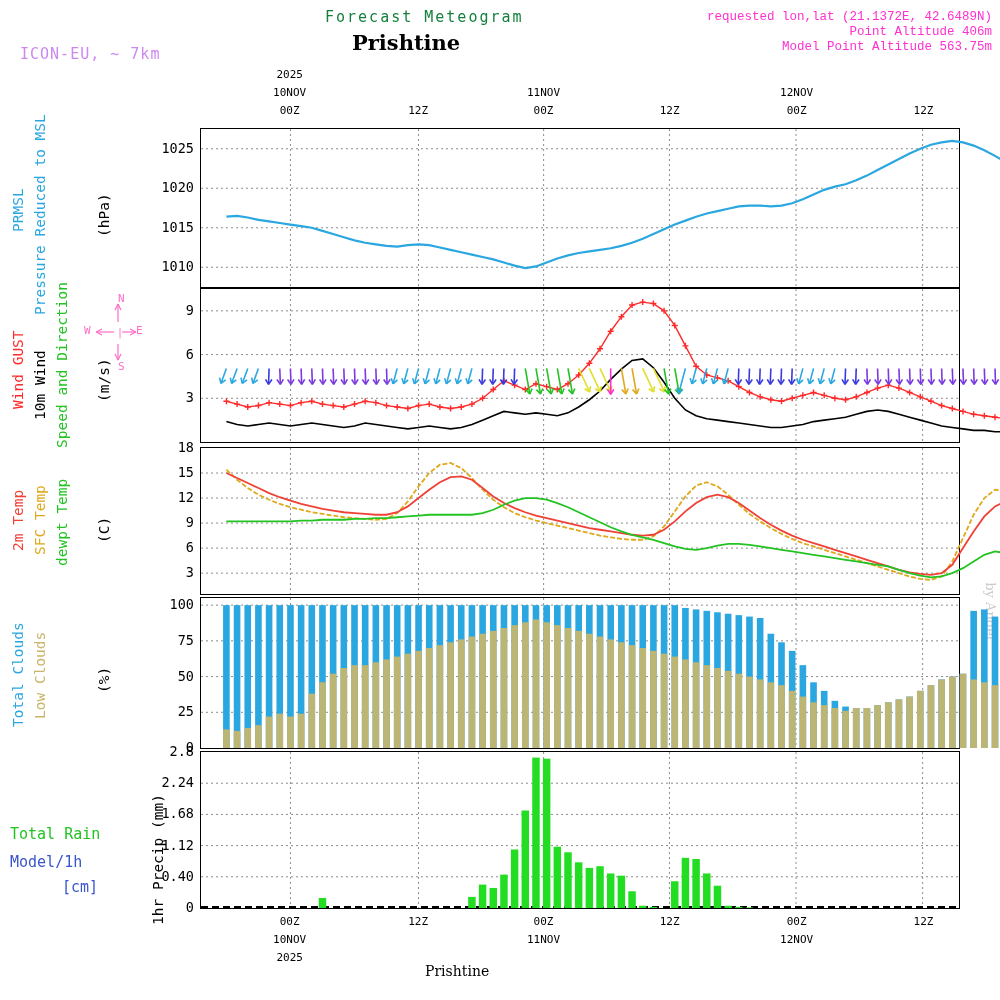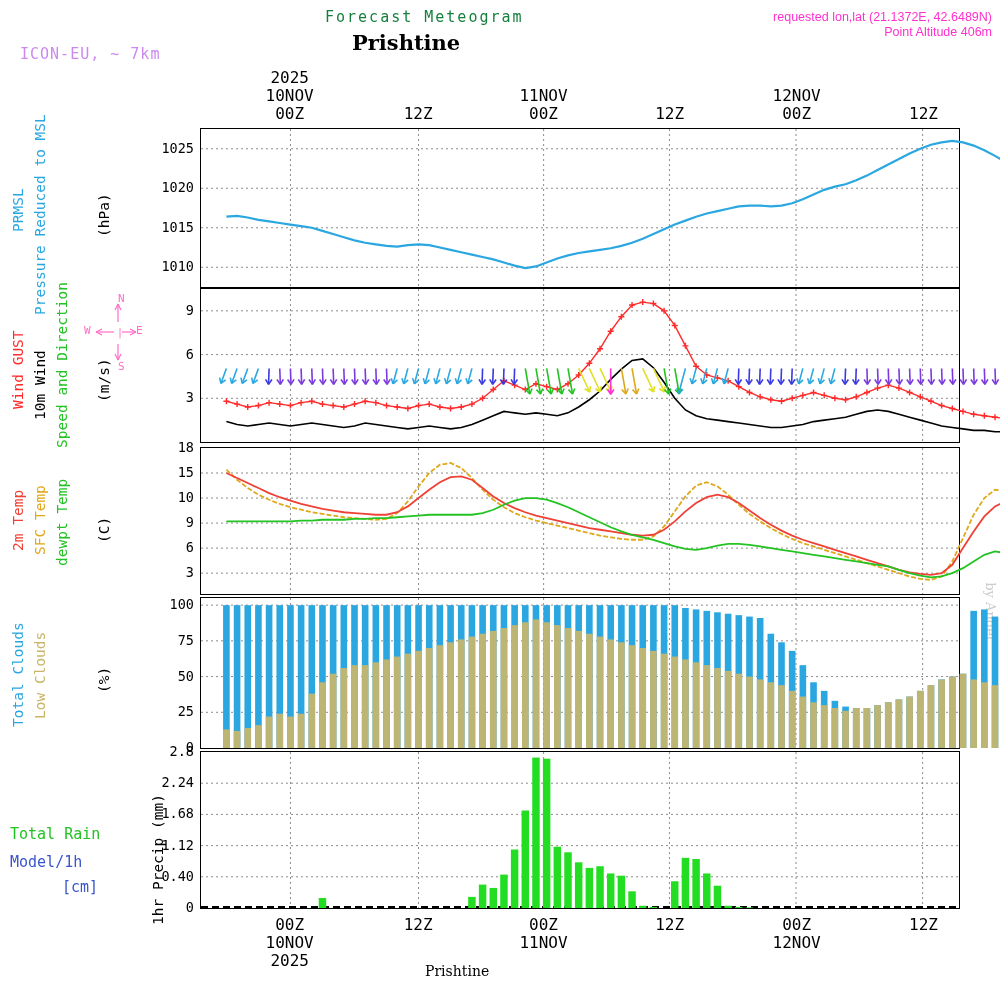--- a/index.html
+++ b/index.html
@@ -2,38 +2,39 @@
 <html><head>
 <meta charset="utf-8">
 <style>
   html,body{margin:0;padding:0;background:#fff;}
   body{width:1000px;height:1000px;position:relative;font-family:"DejaVu Sans",sans-serif;}
   .abs{position:absolute;}
   
   #hdr-forecast{left:325px;top:8px;font-size:15px;color:#15803d;letter-spacing:2px;font-family:"DejaVu Sans Mono",monospace;}
   #hdr-title{left:352px;top:30px;font-size:21px;font-weight:bold;color:#000;font-family:"DejaVu Serif",serif;}
   #hdr-model{left:20px;top:45px;font-size:15px;color:#cc88ee;font-family:"DejaVu Sans Mono",monospace;letter-spacing:1px;text-align:right;}
-  #hdr-req{right:8px;top:10px;font-size:12.5px;color:#ff2fd0;font-family:Liberation Sans, sans-serif;text-align:right;line-height:15px;}
+  #hdr-req{right:8px;top:10px;font-size:12.5px;color:#ff2fd0;font-family:Liberation Mono, monospace;text-align:right;line-height:15px;}
   #watermark{right:2px;top:640px;font-size:13px;color:#cccccc;transform:rotate(90deg);transform-origin:right top;font-family:"DejaVu Serif",serif;}
 
   
   .panel{position:absolute;left:200px;width:760px;border:1.5px solid #000;box-sizing:border-box;background:#fff;}
   .vlabel{position:absolute;font-size:14.5px;font-family:"DejaVu Sans Mono",monospace;writing-mode:vertical-rl;transform:rotate(180deg);white-space:nowrap;}
-  .xlab{position:absolute;font-size:16px;font-family:"DejaVu Sans Mono",monospace;white-space:nowrap;}
+  .xlab{position:absolute;font-size:11px;font-family:"DejaVu Sans Mono",monospace;white-space:nowrap;}
   svg{position:absolute;left:0;top:0;overflow:visible;}
 </style>
 </head>
 <body>
 
 <div class="abs" id="hdr-forecast">Forecast Meteogram</div>
 <div class="abs" id="hdr-title">Prishtine</div>
 <div class="abs" id="hdr-model">ICON-EU, ~ 7km</div>
 <div class="abs" id="hdr-req">
   <div>requested lon,lat (21.1372E, 42.6489N)</div>
   <div>Point Altitude 406m</div>
+  <div>Model Point Altitude 563.75m</div>
 </div>
 <div class="abs" id="watermark">by Angel</div>
 
 <div id="top-axis">
     <div class="abs xlab" style="left: 289.68px; top: 68px; transform: translateX(-50%);">2025</div>
     <div class="abs xlab" style="left: 289.68px; top: 86px; transform: translateX(-50%);">10NOV</div>
     <div class="abs xlab" style="left: 289.68px; top: 104px; transform: translateX(-50%);">00Z</div>
     <div class="abs xlab" style="left: 418.12px; top: 104px; transform: translateX(-50%);">12Z</div>
     <div class="abs xlab" style="left: 543.52px; top: 86px; transform: translateX(-50%);">11NOV</div>
     <div class="abs xlab" style="left: 543.52px; top: 104px; transform: translateX(-50%);">00Z</div>
@@ -749,21 +750,21 @@
 <div class="abs" style="left: 194px; top: 266.25px; transform: translate(-100%, -50%); font-size: 13.5px; font-family: &quot;DejaVu Sans Mono&quot;, monospace;">1010</div>
 <div class="abs" style="left: 194px; top: 226.75px; transform: translate(-100%, -50%); font-size: 13.5px; font-family: &quot;DejaVu Sans Mono&quot;, monospace;">1015</div>
 <div class="abs" style="left: 194px; top: 187.25px; transform: translate(-100%, -50%); font-size: 13.5px; font-family: &quot;DejaVu Sans Mono&quot;, monospace;">1020</div>
 <div class="abs" style="left: 194px; top: 147.75px; transform: translate(-100%, -50%); font-size: 13.5px; font-family: &quot;DejaVu Sans Mono&quot;, monospace;">1025</div>
 <div class="abs" style="left: 194px; top: 397.286px; transform: translate(-100%, -50%); font-size: 13.5px; font-family: &quot;DejaVu Sans Mono&quot;, monospace;">3</div>
 <div class="abs" style="left: 194px; top: 353.571px; transform: translate(-100%, -50%); font-size: 13.5px; font-family: &quot;DejaVu Sans Mono&quot;, monospace;">6</div>
 <div class="abs" style="left: 194px; top: 309.857px; transform: translate(-100%, -50%); font-size: 13.5px; font-family: &quot;DejaVu Sans Mono&quot;, monospace;">9</div>
 <div class="abs" style="left: 194px; top: 572.143px; transform: translate(-100%, -50%); font-size: 13.5px; font-family: &quot;DejaVu Sans Mono&quot;, monospace;">3</div>
 <div class="abs" style="left: 194px; top: 547.114px; transform: translate(-100%, -50%); font-size: 13.5px; font-family: &quot;DejaVu Sans Mono&quot;, monospace;">6</div>
 <div class="abs" style="left: 194px; top: 522.086px; transform: translate(-100%, -50%); font-size: 13.5px; font-family: &quot;DejaVu Sans Mono&quot;, monospace;">9</div>
-<div class="abs" style="left: 194px; top: 497.057px; transform: translate(-100%, -50%); font-size: 13.5px; font-family: &quot;DejaVu Sans Mono&quot;, monospace;">10</div>
+<div class="abs" style="left: 194px; top: 497.057px; transform: translate(-100%, -50%); font-size: 13.5px; font-family: &quot;DejaVu Sans Mono&quot;, monospace;">12</div>
 <div class="abs" style="left: 194px; top: 472.029px; transform: translate(-100%, -50%); font-size: 13.5px; font-family: &quot;DejaVu Sans Mono&quot;, monospace;">15</div>
 <div class="abs" style="left: 194px; top: 447px; transform: translate(-100%, -50%); font-size: 13.5px; font-family: &quot;DejaVu Sans Mono&quot;, monospace;">18</div>
 <div class="abs" style="left: 194px; top: 747px; transform: translate(-100%, -50%); font-size: 13.5px; font-family: &quot;DejaVu Sans Mono&quot;, monospace;">0</div>
 <div class="abs" style="left: 194px; top: 711.286px; transform: translate(-100%, -50%); font-size: 13.5px; font-family: &quot;DejaVu Sans Mono&quot;, monospace;">25</div>
 <div class="abs" style="left: 194px; top: 675.571px; transform: translate(-100%, -50%); font-size: 13.5px; font-family: &quot;DejaVu Sans Mono&quot;, monospace;">50</div>
 <div class="abs" style="left: 194px; top: 639.857px; transform: translate(-100%, -50%); font-size: 13.5px; font-family: &quot;DejaVu Sans Mono&quot;, monospace;">75</div>
 <div class="abs" style="left: 194px; top: 604.143px; transform: translate(-100%, -50%); font-size: 13.5px; font-family: &quot;DejaVu Sans Mono&quot;, monospace;">100</div>
 <div class="abs" style="left: 194px; top: 907px; transform: translate(-100%, -50%); font-size: 13.5px; font-family: &quot;DejaVu Sans Mono&quot;, monospace;">0</div>
 <div class="abs" style="left: 194px; top: 875.8px; transform: translate(-100%, -50%); font-size: 13.5px; font-family: &quot;DejaVu Sans Mono&quot;, monospace;">0.40</div>
 <div class="abs" style="left: 194px; top: 844.6px; transform: translate(-100%, -50%); font-size: 13.5px; font-family: &quot;DejaVu Sans Mono&quot;, monospace;">1.12</div>

